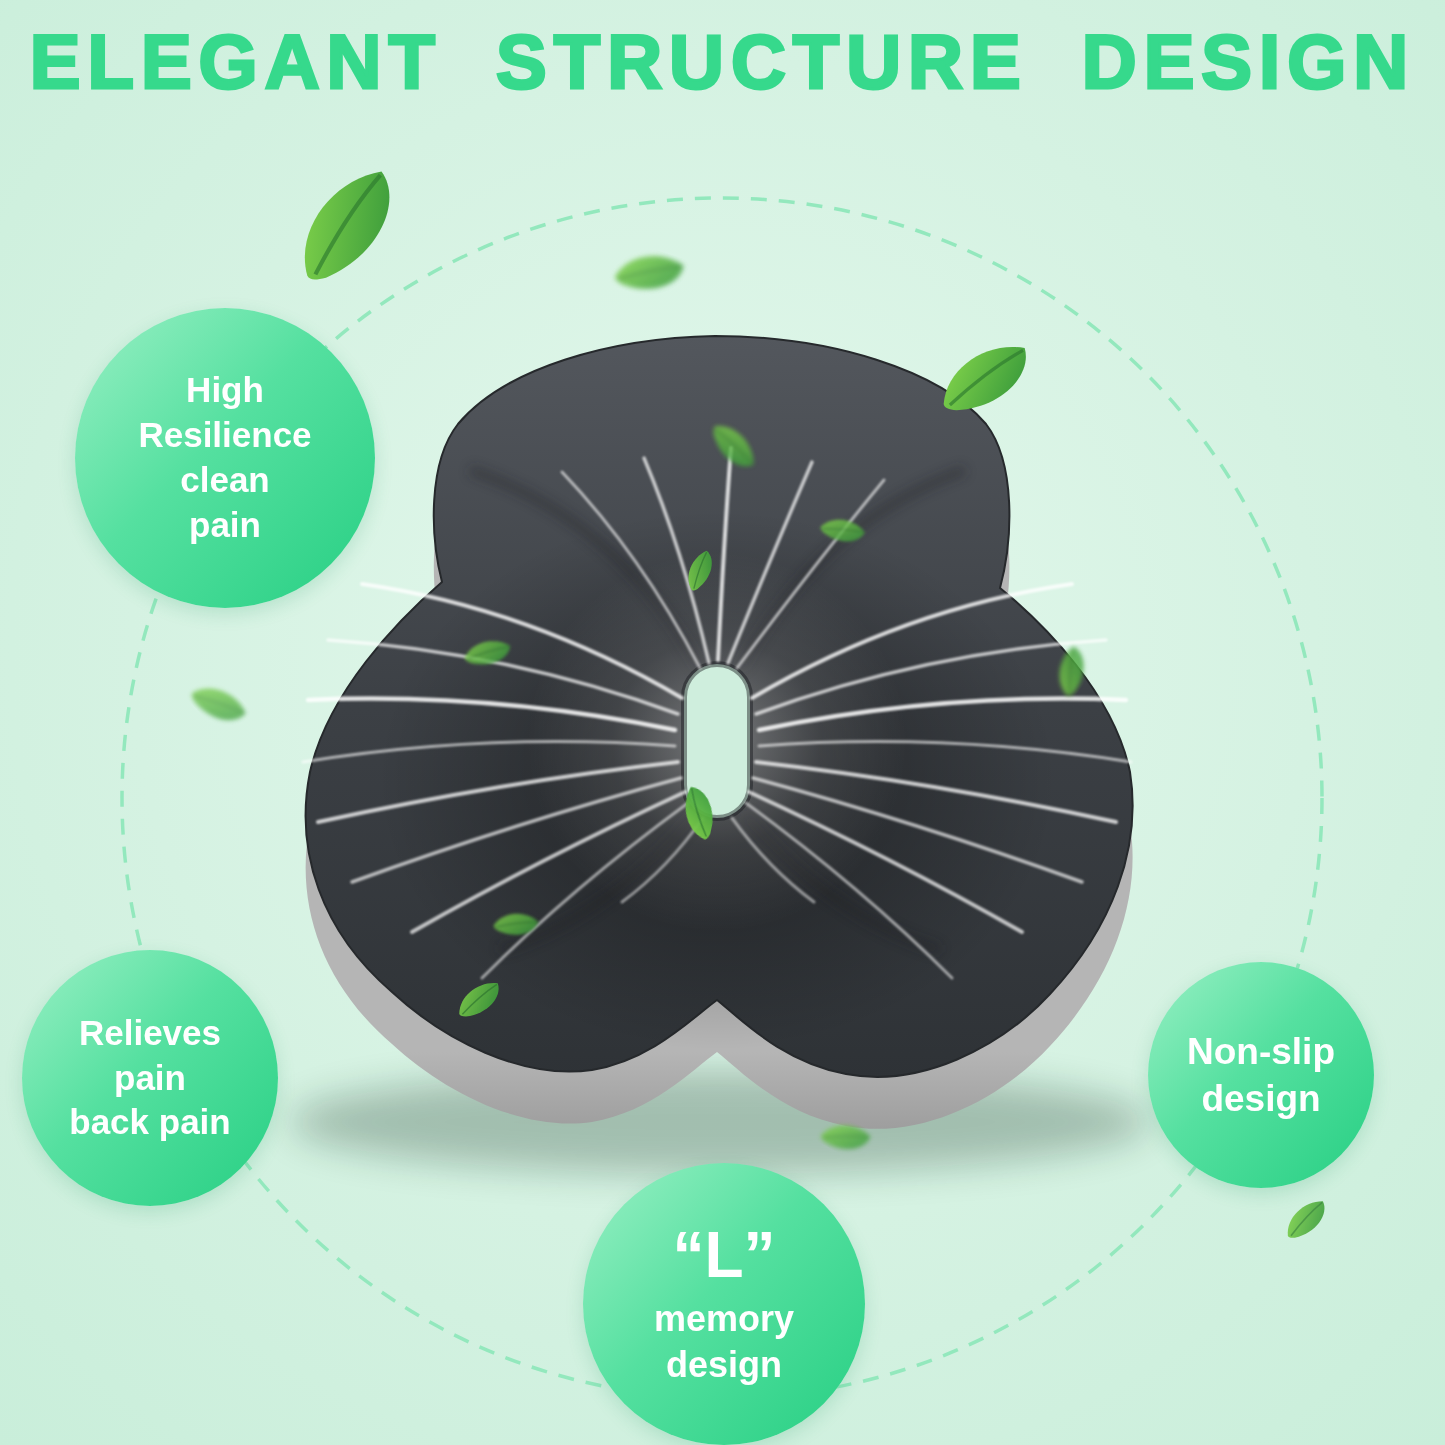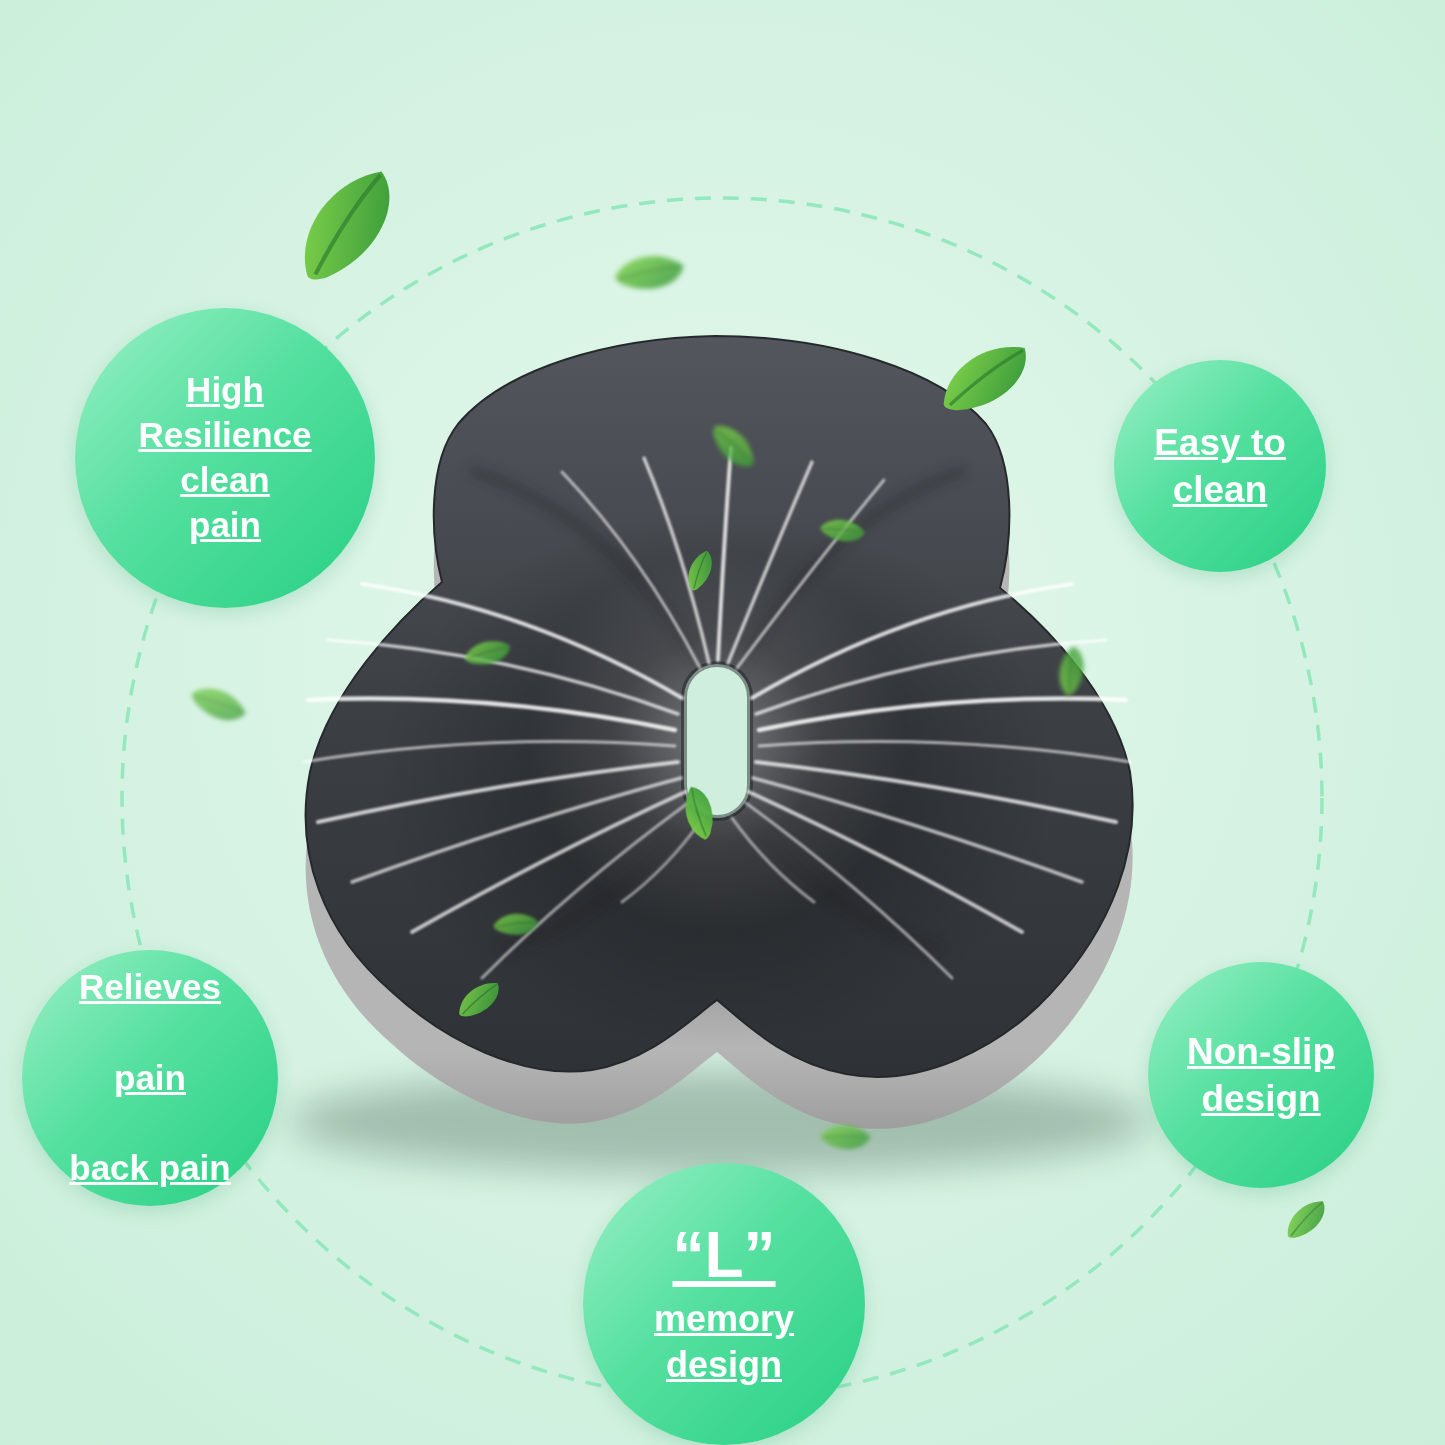--- a/index.html
+++ b/index.html
@@ -19,24 +19,24 @@
     -webkit-text-stroke:3px #36d98c;
   }
   .badge{
     position:absolute;border-radius:50%;
     background:linear-gradient(135deg,#9af0c5 0%,#55e0a0 45%,#27cf83 100%);
     color:#ffffff;font-weight:700;text-align:center;
     display:flex;flex-direction:column;justify-content:center;align-items:center;
     line-height:1.28;
     box-shadow:0 6px 18px rgba(30,150,95,0.18);
   }
-  .badge span{display:block;text-decoration:underline;}
+  .badge span{display:block;}
   .b1{left:75px;top:308px;width:300px;height:300px;font-size:35px;}
   .b2{left:1114px;top:360px;width:212px;height:212px;font-size:37px;}
-  .b3{left:22px;top:950px;width:256px;height:256px;font-size:35px;gap:46px;}
+  .b3{left:22px;top:950px;width:256px;height:256px;font-size:35px;}
   .b4{left:1148px;top:962px;width:226px;height:226px;font-size:37px;justify-content:center;}
   .b5{left:583px;top:1163px;width:282px;height:282px;font-size:36px;}
   .b5 .big{font-size:64px;line-height:1.1;margin-bottom:6px;}
 </style>
 </head>
 <body>
 
 <div class="canvas">
 
   <svg class="art" viewBox="0 0 1445 1445">
@@ -152,32 +152,29 @@
       <use href="#leaf" transform="translate(198 688) rotate(48) scale(1.15)" filter="url(#b2)" opacity="0.75"></use>
       <use href="#leaf" transform="translate(1062 692) rotate(-56) scale(1.0)" filter="url(#b2)" opacity="0.8"></use>
       <use href="#leaf" transform="translate(698 838) rotate(-78) scale(1.1)" opacity="0.95"></use>
       <use href="#leaf" transform="translate(496 920) rotate(22) scale(0.9)" filter="url(#b2)" opacity="0.8"></use>
       <use href="#leaf" transform="translate(458 1008) rotate(-12) scale(1.0)" opacity="0.9"></use>
       <use href="#leaf" transform="translate(824 1130) rotate(28) scale(1.0)" filter="url(#b2)" opacity="0.8"></use>
       <use href="#leaf" transform="translate(1286 1230) rotate(-18) scale(1.0)" opacity="0.9"></use>
     </g>
   </svg>
 
+  <h1 class="title">ELEGANT STRUCTURE DESIGN</h1>
 
   <div class="badge b1">
     <span>High</span>
     <span>Resilience</span>
     <span>clean</span>
     <span>pain</span>
   </div>
 
-  <div class="badge b2">
-    <span>Easy to</span>
-    <span>clean</span>
-  </div>
 
   <div class="badge b3">
     <span>Relieves</span>
     <span>pain</span>
     <span>back pain</span>
   </div>
 
   <div class="badge b4">
     <span>Non-slip</span>
     <span>design</span>

